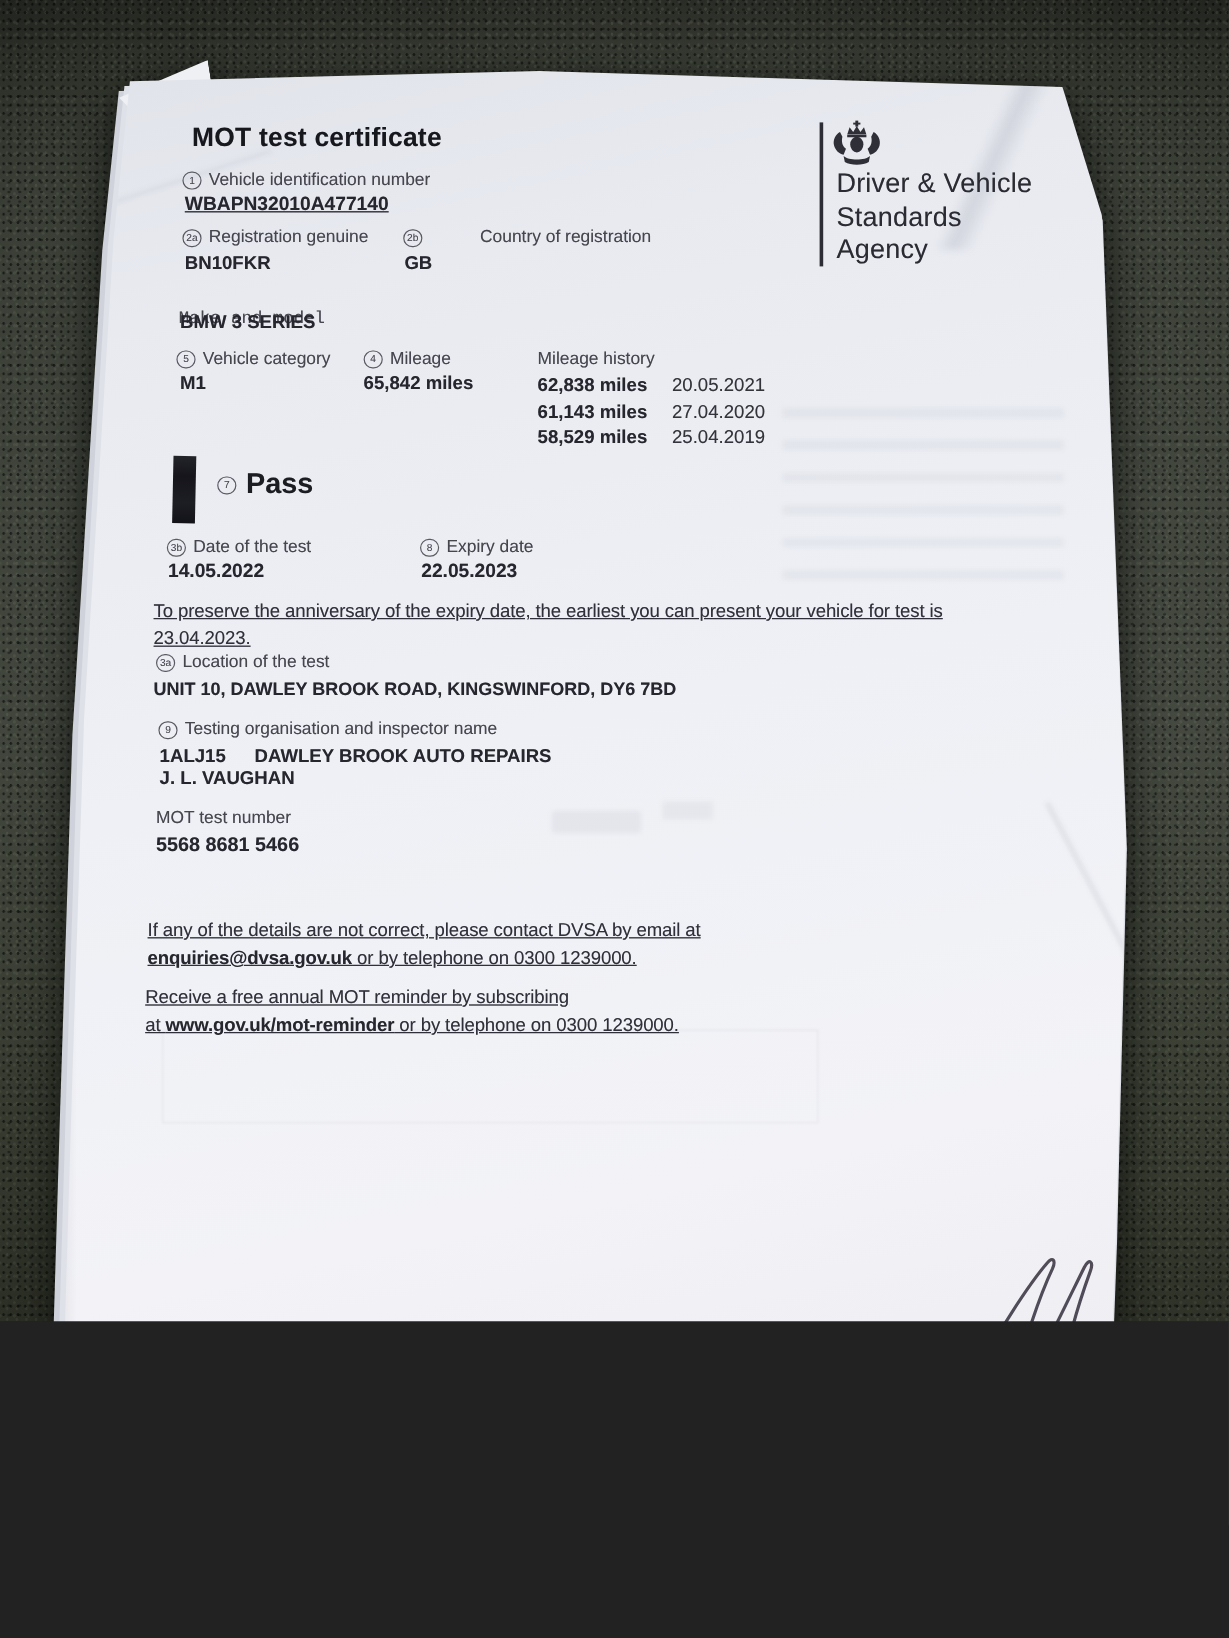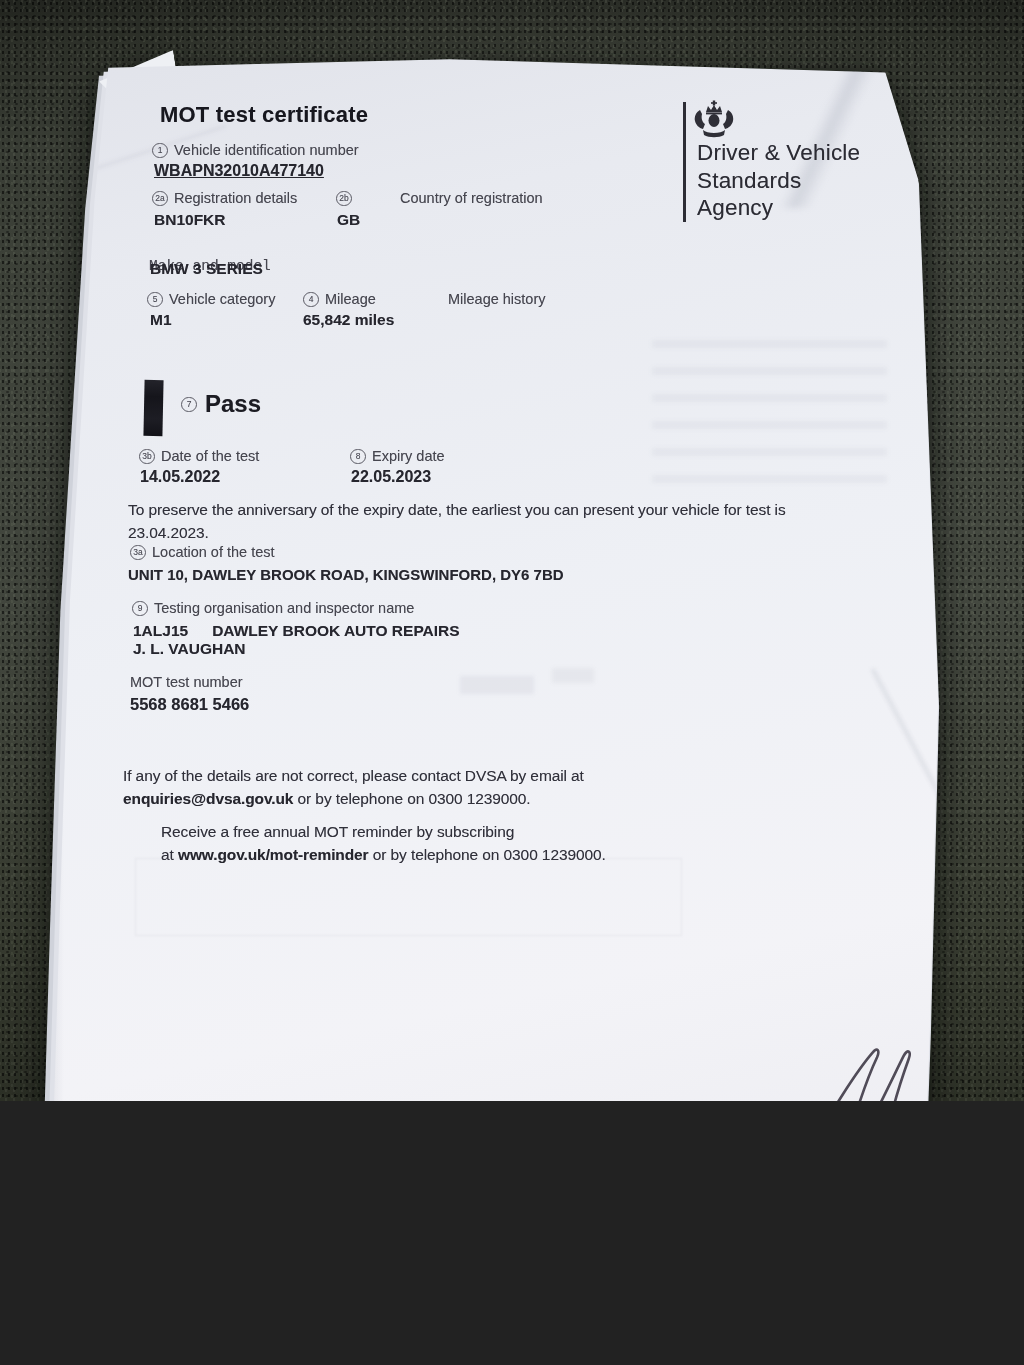--- a/index.html
+++ b/index.html
@@ -57,21 +57,21 @@
     min-width:12px;height:13px;padding:0 1px;margin-right:6px;
     border:1px solid #5a5a64;border-radius:8px;
     font-size:8.5px;line-height:1;color:#4c4c56;flex:0 0 auto;}
   .mh-row{line-height:21.5px;}
   .mh-miles{display:inline-block;width:112px;font-weight:700;font-size:15.5px;color:#26262e;}
   .mh-date{font-size:15.5px;color:#33333b;}
   .black-bar{position:absolute;left:104px;top:322px;width:19px;height:56px;
     background:linear-gradient(180deg,#23232a,#15151b 30%,#1d1d24 70%,#121218);transform:rotate(1.2deg);}
   .pass-row{position:absolute;left:141px;top:332px;display:flex;align-items:center;}
   .pass-text{font-size:24px;font-weight:700;color:#1c1c23;margin-left:2px;}
-  .para{font-size:15.5px;color:#30303a;line-height:23px;letter-spacing:-.1px;}
+  .para{font-size:15.5px;color:#30303a;line-height:23px;letter-spacing:-.1px;text-decoration:underline;}
   .b{font-weight:700;color:#26262e;}
   .footer-center{left:372px;top:1120px;width:200px;text-align:center;white-space:nowrap;}
   .page-line{font-size:16px;font-weight:700;color:#26262e;}
   .vt-line{font-size:16px;color:#3a3a44;margin-top:5px;}
   .sig-line{position:absolute;left:712px;top:1108px;width:174px;height:2px;background:#3e3e47;}
   .sig-label{position:absolute;left:700px;top:1120px;width:190px;text-align:right;
     font-size:16.5px;color:#34343d;}
   .sig-svg{position:absolute;left:762px;top:986px;}
   
   .logo-bar{position:absolute;left:643px;top:44px;width:3px;height:120px;background:#2d2d35;}
@@ -130,21 +130,21 @@
         </div>
 
         <div class="blk label" style="left:112px;top:84px;">
           <span class="fnum">1</span>
           <span>Vehicle identification number</span>
         </div>
         <div class="blk value" style="left:114px;top:104px;font-size:16px;text-decoration:underline;">WBAPN32010A477140</div>
 
         <div class="blk label" style="left:112px;top:132px;">
           <span class="fnum">2a</span>
-          <span>Registration details</span>
+          <span>Registration genuine</span>
         </div>
         <div class="blk label" style="left:296px;top:132px;gap:42px;">
           <span class="fnum">2b</span>
           <span>Country of registration</span>
         </div>
         <div class="blk value" style="left:114px;top:153px;">BN10FKR</div>
         <div class="blk value" style="left:297px;top:153px;">GB</div>
 
         <div class="blk label" style="left:109px;top:200px;font-family:Liberation Mono, monospace;">Make and model</div>
         <div class="blk value" style="left:110px;top:202px;">BMW 3 SERIES</div>
@@ -155,20 +155,31 @@
         </div>
         <div class="blk label" style="left:263px;top:233px;">
           <span class="fnum">4</span>
           <span>Mileage</span>
         </div>
         <div class="blk label" style="left:408px;top:233px;">Mileage history</div>
 
         <div class="blk value" style="left:110px;top:253px;">M1</div>
         <div class="blk value" style="left:263px;top:253px;">65,842 miles</div>
 
+        <div class="blk" style="left:408px;top:253px;">
+          <div class="mh-row">
+            <span class="mh-miles">62,838 miles</span><span class="mh-date">20.05.2021</span>
+          </div>
+          <div class="mh-row">
+            <span class="mh-miles">61,143 miles</span><span class="mh-date">27.04.2020</span>
+          </div>
+          <div class="mh-row">
+            <span class="mh-miles">58,529 miles</span><span class="mh-date">25.04.2019</span>
+          </div>
+        </div>
 
         <div class="black-bar"></div>
         <div class="pass-row">
           <span class="fnum">7</span>
           <span class="pass-text">Pass</span>
         </div>
 
         <div class="blk label" style="left:99px;top:390px;">
           <span class="fnum">3b</span>
           <span>Date of the test</span>
@@ -200,21 +211,21 @@
         </div>
         <div class="blk value" style="left:93px;top:582px;">J. L. VAUGHAN</div>
 
         <div class="blk label" style="left:90px;top:616px;">MOT test number</div>
         <div class="blk value" style="left:90px;top:637px;font-size:16.5px;">5568 8681 5466</div>
 
         <div class="blk para" style="left:83px;top:706px;">
           <span>If any of the details are not correct, please contact DVSA by email at</span><br>
           <span class="b">enquiries@dvsa.gov.uk</span><span> or by telephone on 0300 1239000.</span>
         </div>
-        <div class="blk para" style="left:81px;top:762px;margin-left:40px;">
+        <div class="blk para" style="left:81px;top:762px;">
           <span>Receive a free annual MOT reminder by subscribing</span><br>
           <span>at </span><span class="b">www.gov.uk/mot-reminder</span><span> or by telephone on 0300 1239000.</span>
         </div>
 
 
         <div class="sig-svg">
           <svg width="140" height="122" viewBox="0 0 130 120">
             <path d="M10,103 C13,92 20,78 27,72 C31,69 33,73 30,79 C24,91 14,106 10,110 C7,113 6,107 9,99 C20,72 52,24 66,8 C70,3 73,6 70,13 C60,34 44,80 42,99 C41,108 47,108 53,98 C66,74 88,28 96,12 C100,4 104,7 101,15 C92,40 78,84 80,101 C81,110 89,106 95,94" fill="none" stroke="#3a3442" stroke-width="2.6" stroke-linecap="round" opacity="0.88"></path>
           </svg>
         </div>

